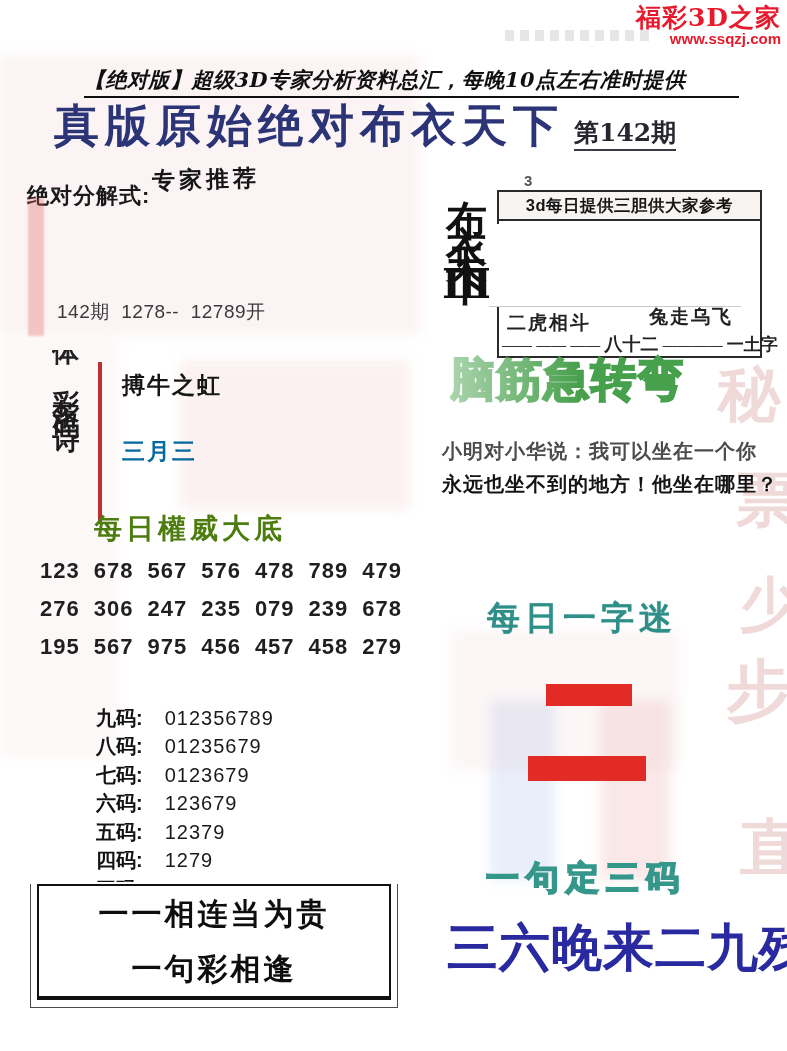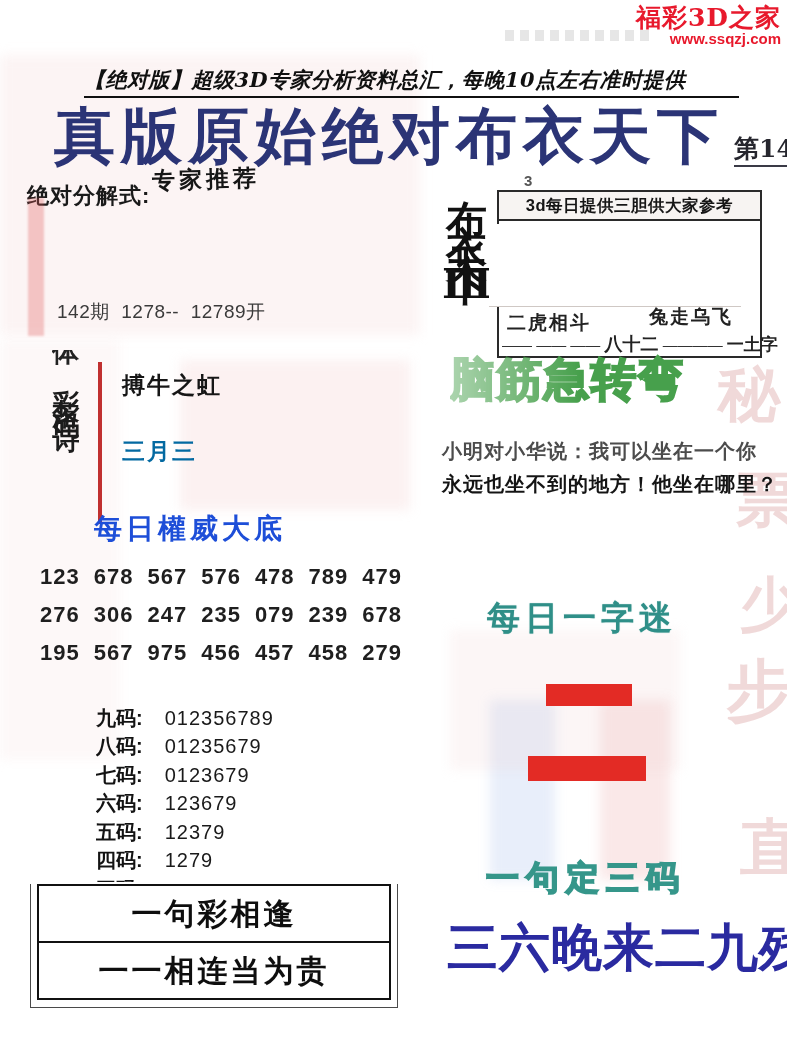--- a/index.html
+++ b/index.html
@@ -20,44 +20,44 @@
   .brand-name{font-size:25px;font-weight:800;color:#e8192c;letter-spacing:1px;font-family:"DejaVu Serif",serif;}
   .brand-site{font-size:15px;font-weight:800;color:#e8192c;}
 
   
   .banner{position:absolute;left:84px;top:66px;width:655px;font-family:"DejaVu Serif",serif;
     font-size:21px;font-weight:800;font-style:italic;color:#101010;letter-spacing:.5px;
     border-bottom:2.5px solid #101010;padding-bottom:2px;white-space:nowrap;}
 
   
   .title-row{position:absolute;left:54px;top:96px;display:flex;align-items:baseline;}
-  .title-main{font-family:"DejaVu Serif",serif;font-size:61px;font-weight:800;color:#2b3476;
+  .title-main{font-family:"DejaVu Serif",serif;font-size:45px;font-weight:800;color:#2b3476;
     letter-spacing:6px;white-space:nowrap;}
   .title-issue{font-family:"DejaVu Serif",serif;font-size:25px;font-weight:700;color:#26262e;
     border-bottom:2.5px solid #3a3a46;margin-left:10px;white-space:nowrap;}
 
   
   .expert-title{position:absolute;left:152px;top:164px;font-size:23px;font-weight:800;
     letter-spacing:4px;transform:rotate(-1.5deg);color:#161616;}
   .decompose{position:absolute;left:27px;top:181px;font-size:22px;font-weight:800;color:#1a1a1a;letter-spacing:1px;}
   .red-strip{position:absolute;left:28px;top:198px;width:16px;height:138px;background:rgba(224,92,92,.32);filter:blur(1px);}
   .result-line{position:absolute;left:57px;top:299px;font-size:19px;color:#3a3a3a;white-space:pre;letter-spacing:.5px;}
 
   .poem-partial{position:absolute;left:52px;top:350px;width:32px;height:15px;overflow:hidden;}
   .poem-partial span{display:block;font-family:"DejaVu Serif",serif;font-size:27px;font-weight:800;transform:translateY(-16px);color:#222;}
   .poem-vert{position:absolute;left:48px;top:368px;writing-mode:vertical-rl;text-orientation:upright;
     font-family:"DejaVu Serif",serif;font-size:27px;font-weight:800;letter-spacing:12px;color:#1c1c1c;}
   .poem-line{position:absolute;left:98px;top:362px;width:3.5px;height:162px;background:#c03030;}
   .poem-l1{position:absolute;left:122px;top:370px;font-size:23px;font-weight:600;color:#161616;letter-spacing:2px;}
   .poem-l2{position:absolute;left:122px;top:436px;font-size:23px;font-weight:600;color:#0369a1;letter-spacing:2px;}
 
   .base-title{position:absolute;left:94px;top:510px;font-family:"DejaVu Serif",serif;
-    font-size:28px;font-weight:800;letter-spacing:4px;color:#1d4ed8;text-align:center;}
+    font-size:28px;font-weight:800;letter-spacing:4px;color:#4d7c0f;text-align:center;}
   .num-grid{position:absolute;left:40px;top:558px;width:380px;}
-  .num-row{display:flex;gap:14px;height:38px;align-items:center;}
+  .num-row{display:flex;gap:14px;height:38px;}
   .num-row span{font-size:22px;font-weight:600;color:#1f1f1f;letter-spacing:1px;}
 
   .codes{position:absolute;left:96px;top:704px;height:178px;overflow:hidden;}
   .code-line{display:flex;gap:22px;height:28.5px;align-items:center;}
   .code-line .lb{font-size:20px;font-weight:600;color:#131313;}
   .code-line .vl{font-size:20px;font-weight:500;color:#1a1a1a;letter-spacing:1px;text-align:center;}
 
   .phrase-wrap{position:absolute;left:30px;top:884px;width:368px;
     border-left:1.5px solid #4a4a4a;border-right:1.5px solid #4a4a4a;border-bottom:1.5px solid #4a4a4a;
     padding:0 6px 7px 6px;box-sizing:border-box;}
@@ -203,22 +203,22 @@
       <span class="vl">1279</span>
     </div>
     <div class="code-line">
       <span class="lb">三码:</span>
       <span class="vl">179</span>
     </div>
   </div>
 
   <div class="phrase-wrap">
     <div class="phrase-box">
+      <div class="phrase-row">一一相连当为贵</div>
       <div class="phrase-row first">一句彩相逢</div>
-      <div class="phrase-row">一一相连当为贵</div>
     </div>
   </div>
 
   <div class="vtitle">布衣天下Ⅲ</div>
   <div class="box-partial">3</div>
 
   <div class="dan-box">
     <div class="dan-head">3d每日提供三胆供大家参考</div>
     <div class="dan-white"></div>
     <div class="dan-tigers">二虎相斗</div>

